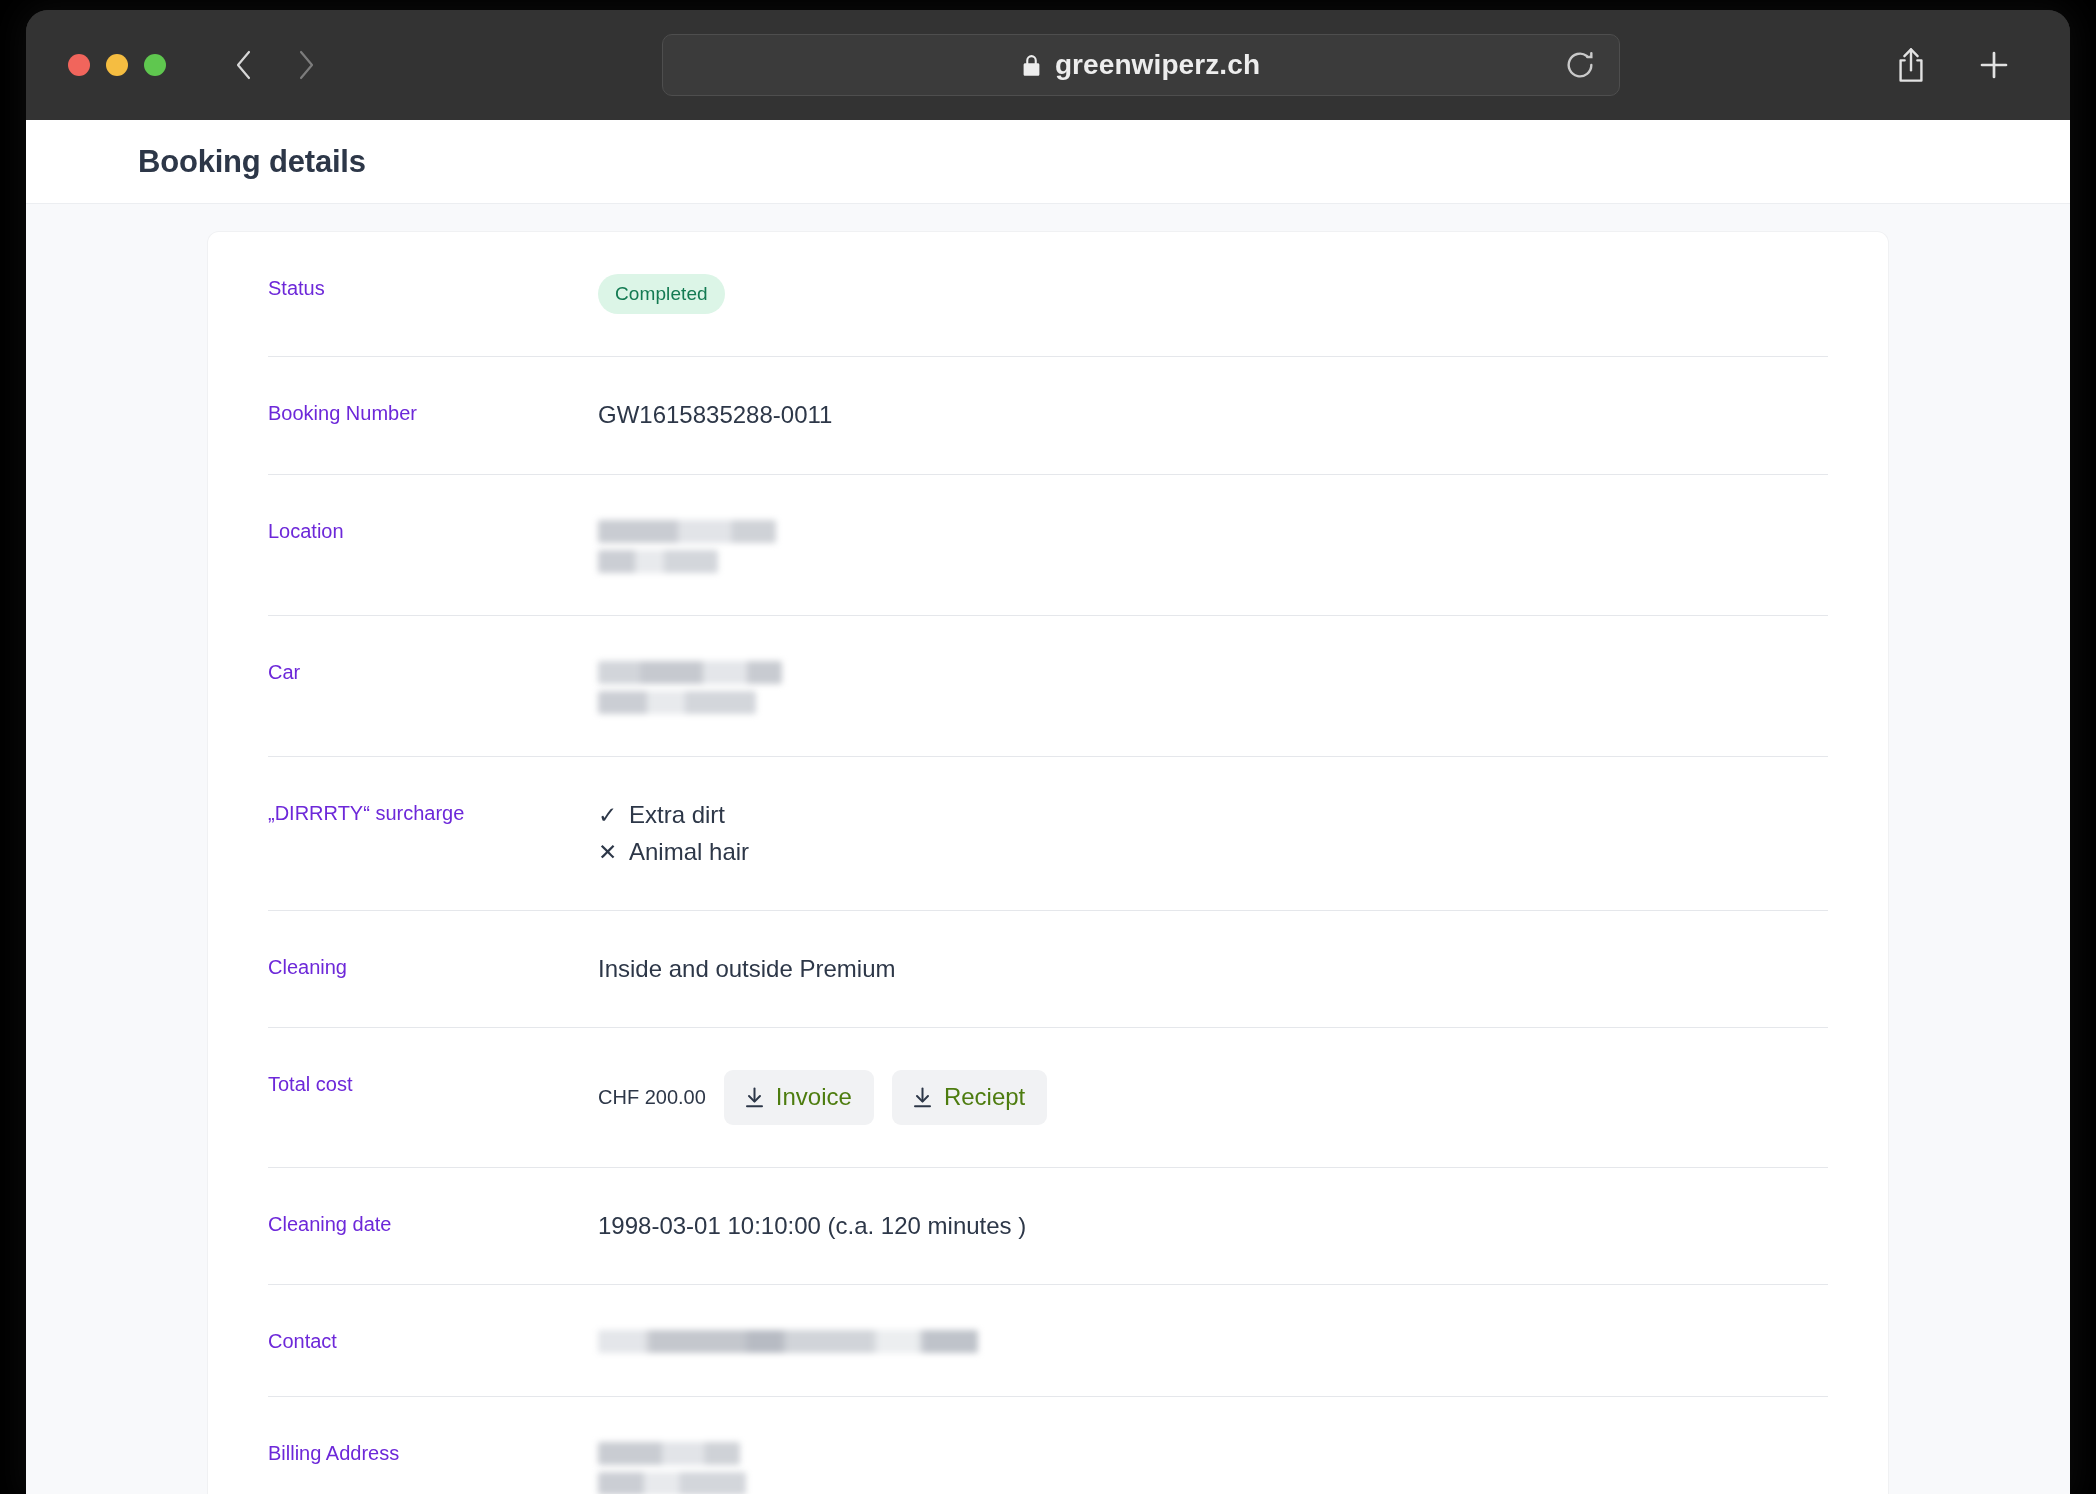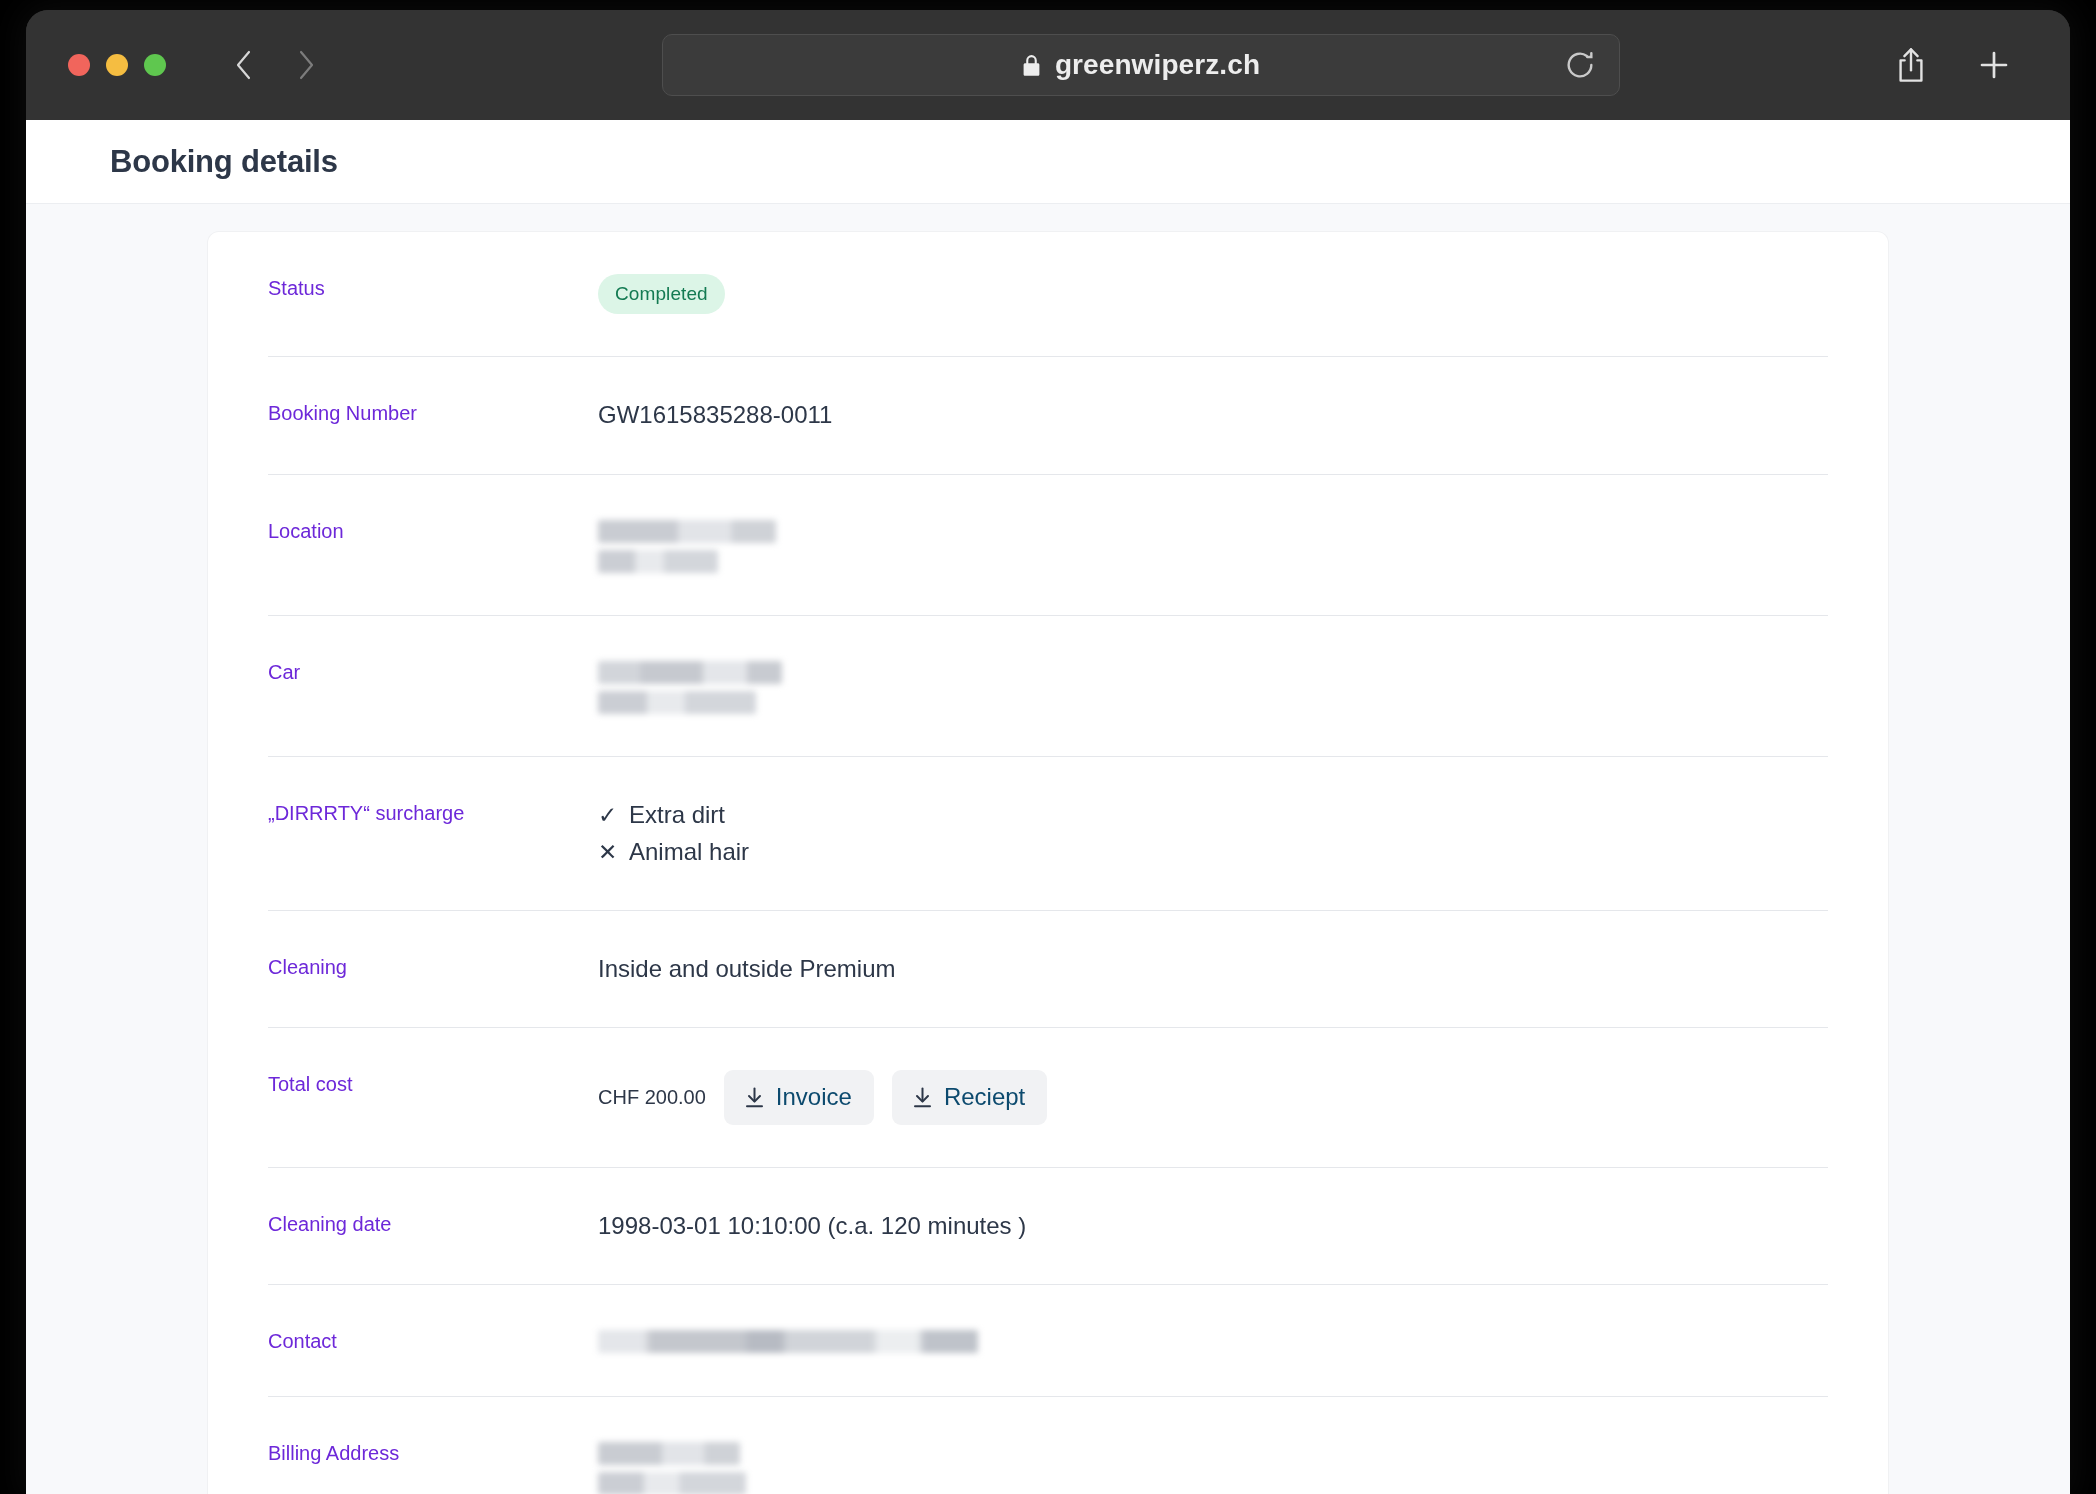--- a/index.html
+++ b/index.html
@@ -109,21 +109,21 @@
     height: 1374px;
     background: #ffffff;
     overflow: hidden;
   }
 
   #page-header {
     height: 84px;
     border-bottom: 1px solid #eceef1;
     display: flex;
     align-items: center;
-    padding-left: 84px;
+    padding-left: 112px;
     background: #ffffff;
   }
   #page-title {
     font-size: 31px;
     font-weight: bold;
     color: #2d3748;
     letter-spacing: -0.2px;
   }
 
   #page-body {
@@ -198,21 +198,21 @@
   .cost-amount { font-size: 20px; color: #2d3748; }
   .dl-button {
     display: inline-flex;
     align-items: center;
     gap: 11px;
     background: #f1f2f4;
     border: none;
     border-radius: 9px;
     padding: 13px 22px 14px 20px;
     font-size: 24px;
-    color: #0c4a6e;
+    color: #4d7c0f;
     font-family: "Liberation Sans", sans-serif;
     cursor: pointer;
   }
   .dl-icon { width: 21px; height: 23px; color: #2d3748; display: block; flex: 0 0 auto; }
 </style>
 </head>
 <body>
 
 <div id="browser-window">
 

